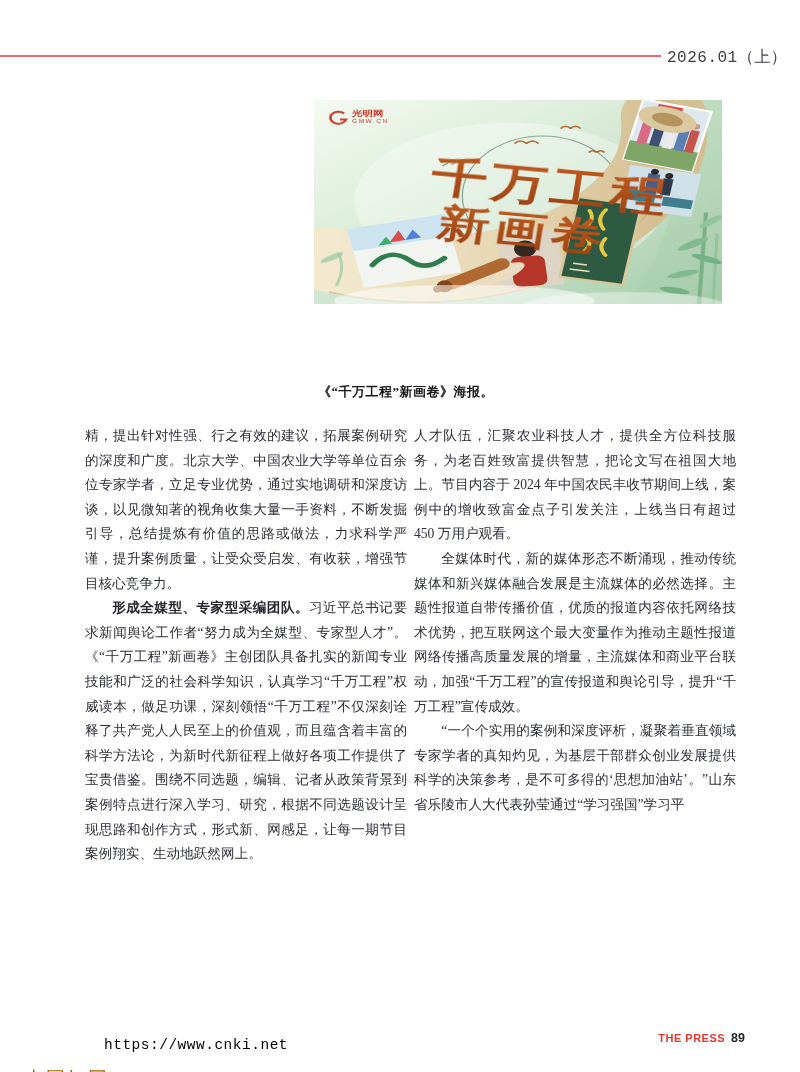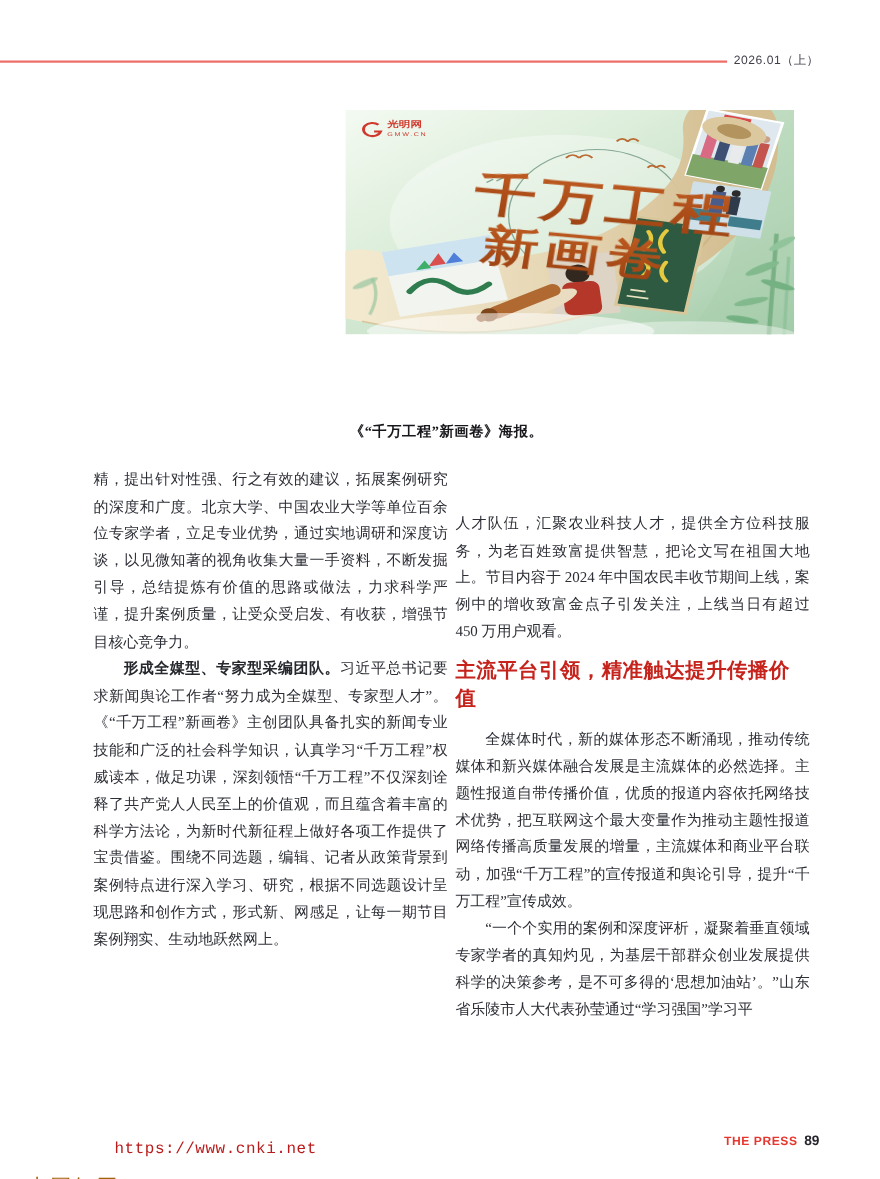--- a/index.html
+++ b/index.html
@@ -8,48 +8,48 @@
     background:#ffffff;
     font-family:"Liberation Serif","DejaVu Serif",serif;
     color:#2d2f36;
     position:relative;overflow:hidden;
   }
   .page{position:absolute;inset:0;}
 
   
   .hrule{position:absolute;left:0;top:55px;width:661px;height:1.5px;background:#ee6c66;}
   .issue{position:absolute;left:667px;top:47px;
-    font-family:Liberation Sans, sans-serif;
-    font-size:11px;color:#3f3f49;letter-spacing:.5px;}
+    font-family:Liberation Mono, monospace;
+    font-size:16px;color:#3f3f49;letter-spacing:.5px;}
 
   
   .col{position:absolute;text-align:justify;font-size:13.6px;line-height:24.6px;color:#2d2f36;}
   .col p{margin:0;text-indent:2em;}
   .col p.noindent{text-indent:0;}
   .col b{font-weight:bold;color:#26282e;}
   #col-narrow{left:85px;top:102px;width:214px;}
   #col-left{left:85px;top:424px;width:322px;}
-  #col-right{left:414px;top:424px;width:322px;margin-top:40px;}
+  #col-right{left:414px;top:424px;width:322px;}
 
   .section-heading{
     font-weight:bold;font-size:18.5px;color:#c5231c;
     margin:10px 0 11px 0;text-indent:0 !important;text-align:left;
     letter-spacing:.5px;line-height:26px;}
 
   
   #poster{position:absolute;left:314px;top:100px;width:408px;height:204px;margin:0;}
   #poster svg{width:100%;height:100%;display:block;}
   .caption{position:absolute;left:318px;top:383px;font-size:13px;font-weight:bold;
     color:#17171c;letter-spacing:.5px;}
 
   
   .cnki-name{position:absolute;left:25px;top:1034px;font-size:19px;color:#a16207;letter-spacing:2px;margin-top:32px;}
   .cnki-url{position:absolute;left:104px;top:1037px;
     font-family:"Liberation Mono","DejaVu Sans Mono",monospace;
-    font-size:14.5px;color:#b91c1c;letter-spacing:.5px;}
+    font-size:14.5px;color:#000000;letter-spacing:.5px;}
   .journal-mark{position:absolute;right:55px;top:1028px;
     font-family:"Liberation Sans","DejaVu Sans",sans-serif;font-weight:bold;white-space:nowrap;}
   .journal-name{color:#e6372e;font-size:11px;letter-spacing:.5px;margin-right:6px;}
   .page-num{color:#26262c;font-size:12.5px;}
 </style>
 </head>
 <body>
 
 <div class="page">
 
@@ -182,21 +182,20 @@
   <div class="caption">《“千万工程”新画卷》海报。</div>
 
 
   <div class="col" id="col-left">
     <p class="noindent">精，提出针对性强、行之有效的建议，拓展案例研究的深度和广度。北京大学、中国农业大学等单位百余位专家学者，立足专业优势，通过实地调研和深度访谈，以见微知著的视角收集大量一手资料，不断发掘引导，总结提炼有价值的思路或做法，力求科学严谨，提升案例质量，让受众受启发、有收获，增强节目核心竞争力。</p>
     <p><b>形成全媒型、专家型采编团队。</b><span>习近平总书记要求新闻舆论工作者“努力成为全媒型、专家型人才”。《“千万工程”新画卷》主创团队具备扎实的新闻专业技能和广泛的社会科学知识，认真学习“千万工程”权威读本，做足功课，深刻领悟“千万工程”不仅深刻诠释了共产党人人民至上的价值观，而且蕴含着丰富的科学方法论，为新时代新征程上做好各项工作提供了宝贵借鉴。围绕不同选题，编辑、记者从政策背景到案例特点进行深入学习、研究，根据不同选题设计呈现思路和创作方式，形式新、网感足，让每一期节目案例翔实、生动地跃然网上。</span></p>
   </div>
 
   <div class="col" id="col-right">
     <p class="noindent">人才队伍，汇聚农业科技人才，提供全方位科技服务，为老百姓致富提供智慧，把论文写在祖国大地上。节目内容于 2024 年中国农民丰收节期间上线，案例中的增收致富金点子引发关注，上线当日有超过 450 万用户观看。</p>
-    <h2 class="section-heading">主流平台引领，精准触达提升传播价值</h2>
     <p>全媒体时代，新的媒体形态不断涌现，推动传统媒体和新兴媒体融合发展是主流媒体的必然选择。主题性报道自带传播价值，优质的报道内容依托网络技术优势，把互联网这个最大变量作为推动主题性报道网络传播高质量发展的增量，主流媒体和商业平台联动，加强“千万工程”的宣传报道和舆论引导，提升“千万工程”宣传成效。</p>
     <p>“一个个实用的案例和深度评析，凝聚着垂直领域专家学者的真知灼见，为基层干部群众创业发展提供科学的决策参考，是不可多得的‘思想加油站’。”山东省乐陵市人大代表孙莹通过“学习强国”学习平</p>
   </div>
 
   <div class="cnki-name">中国知网</div>
   <div class="cnki-url">https://www.cnki.net</div>
   <div class="journal-mark">
     <span class="journal-name">THE PRESS</span><span class="page-num">89</span>
   </div>
 

